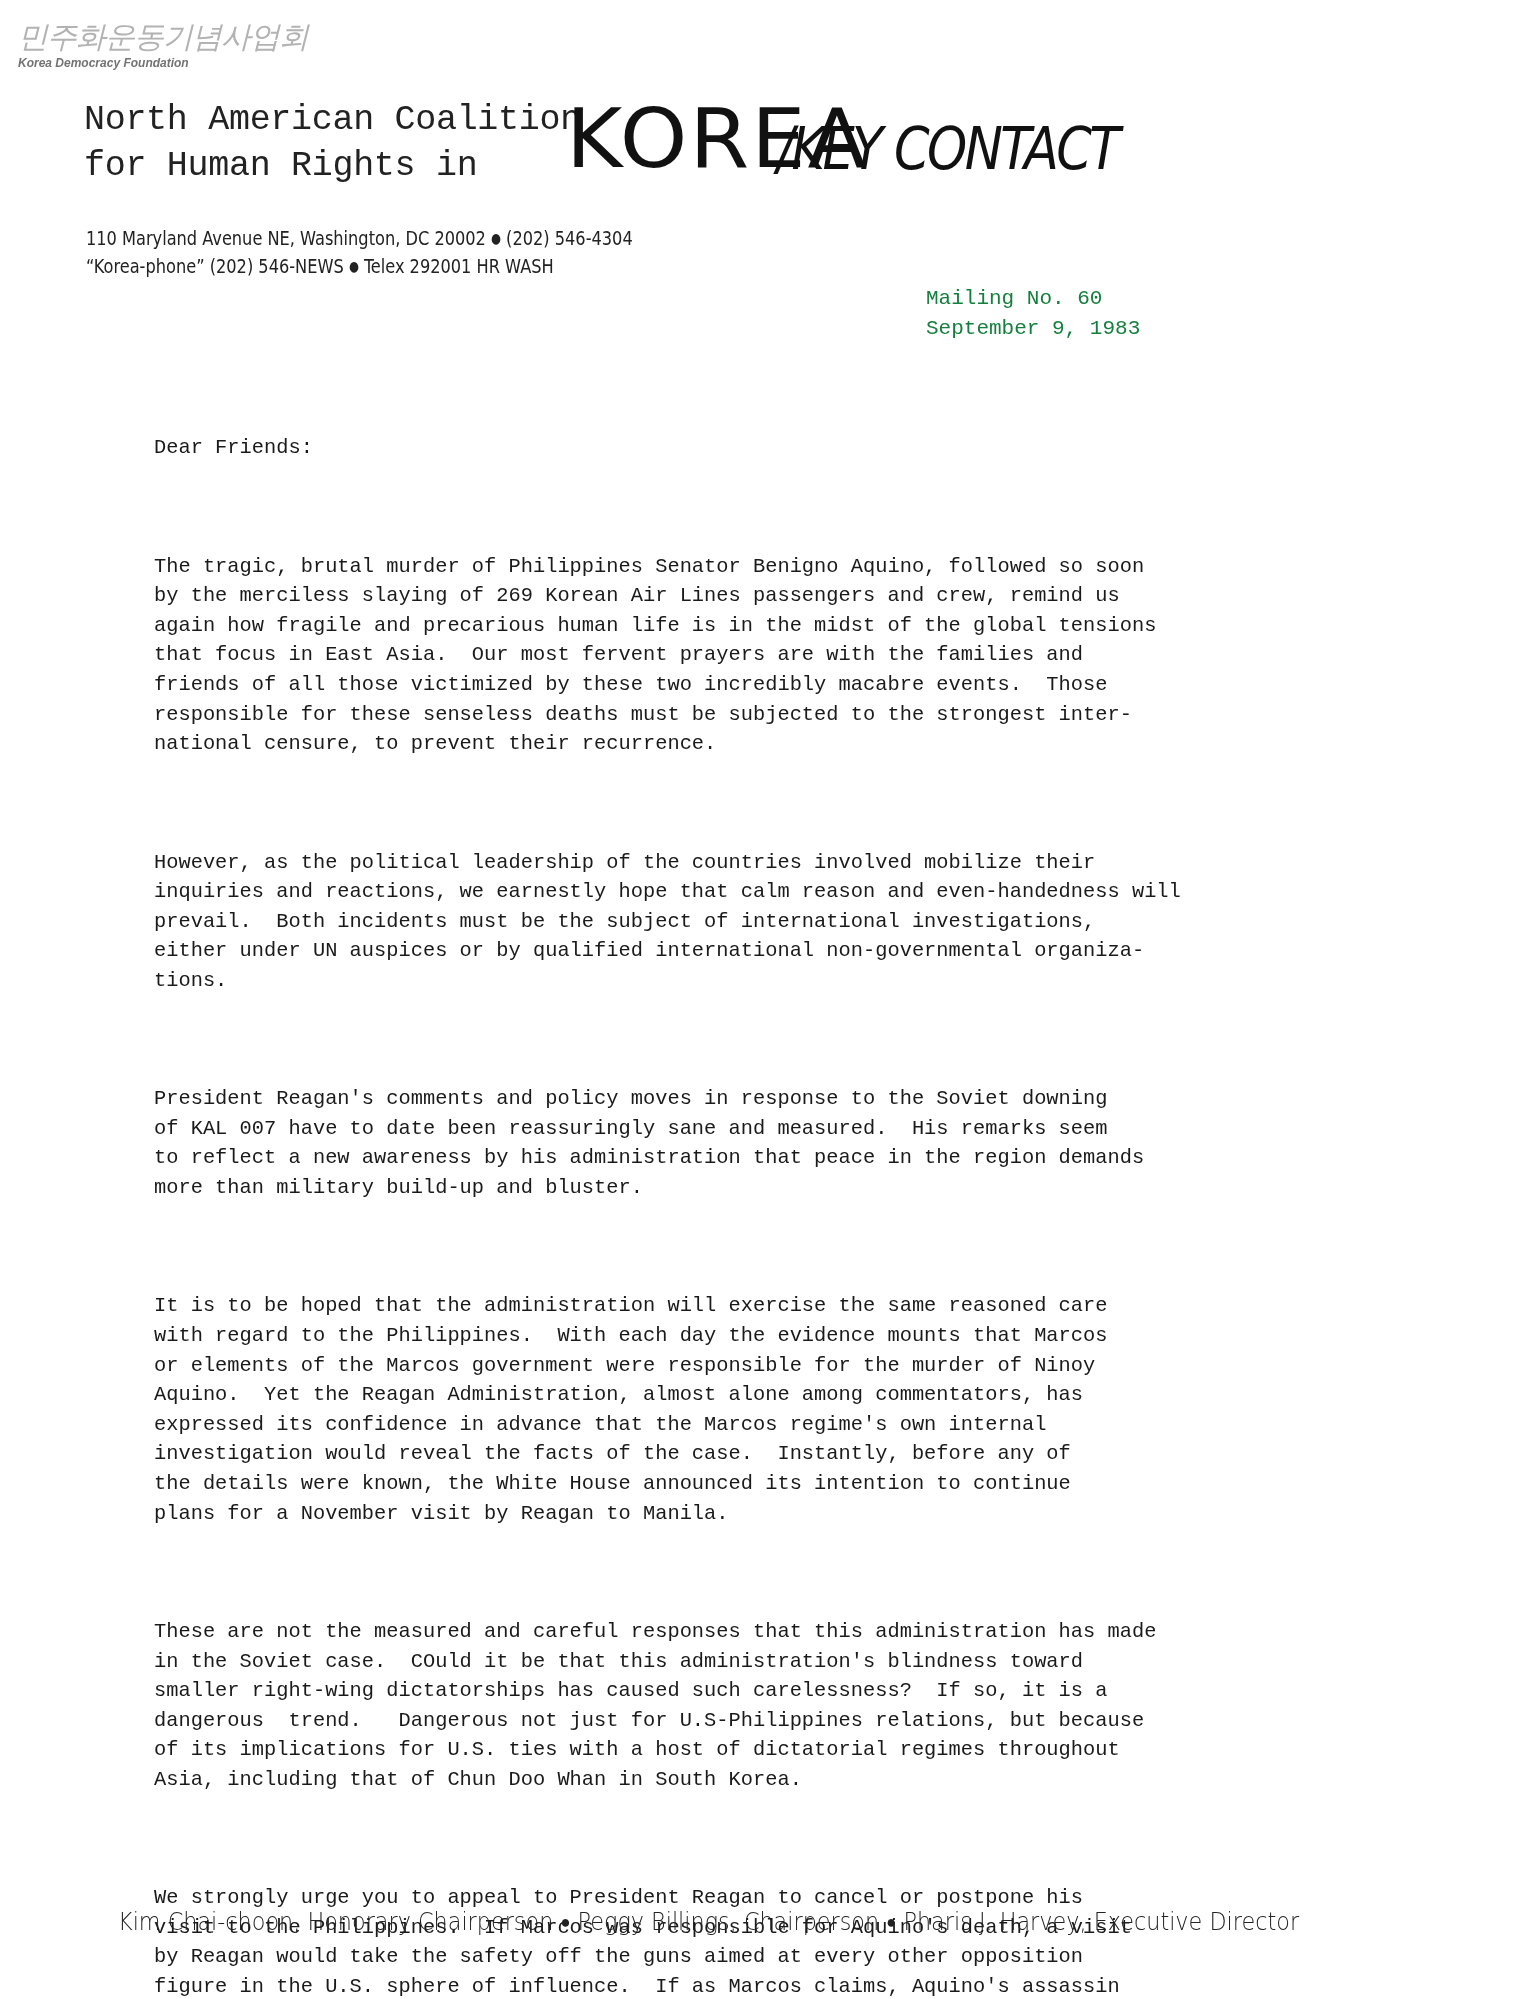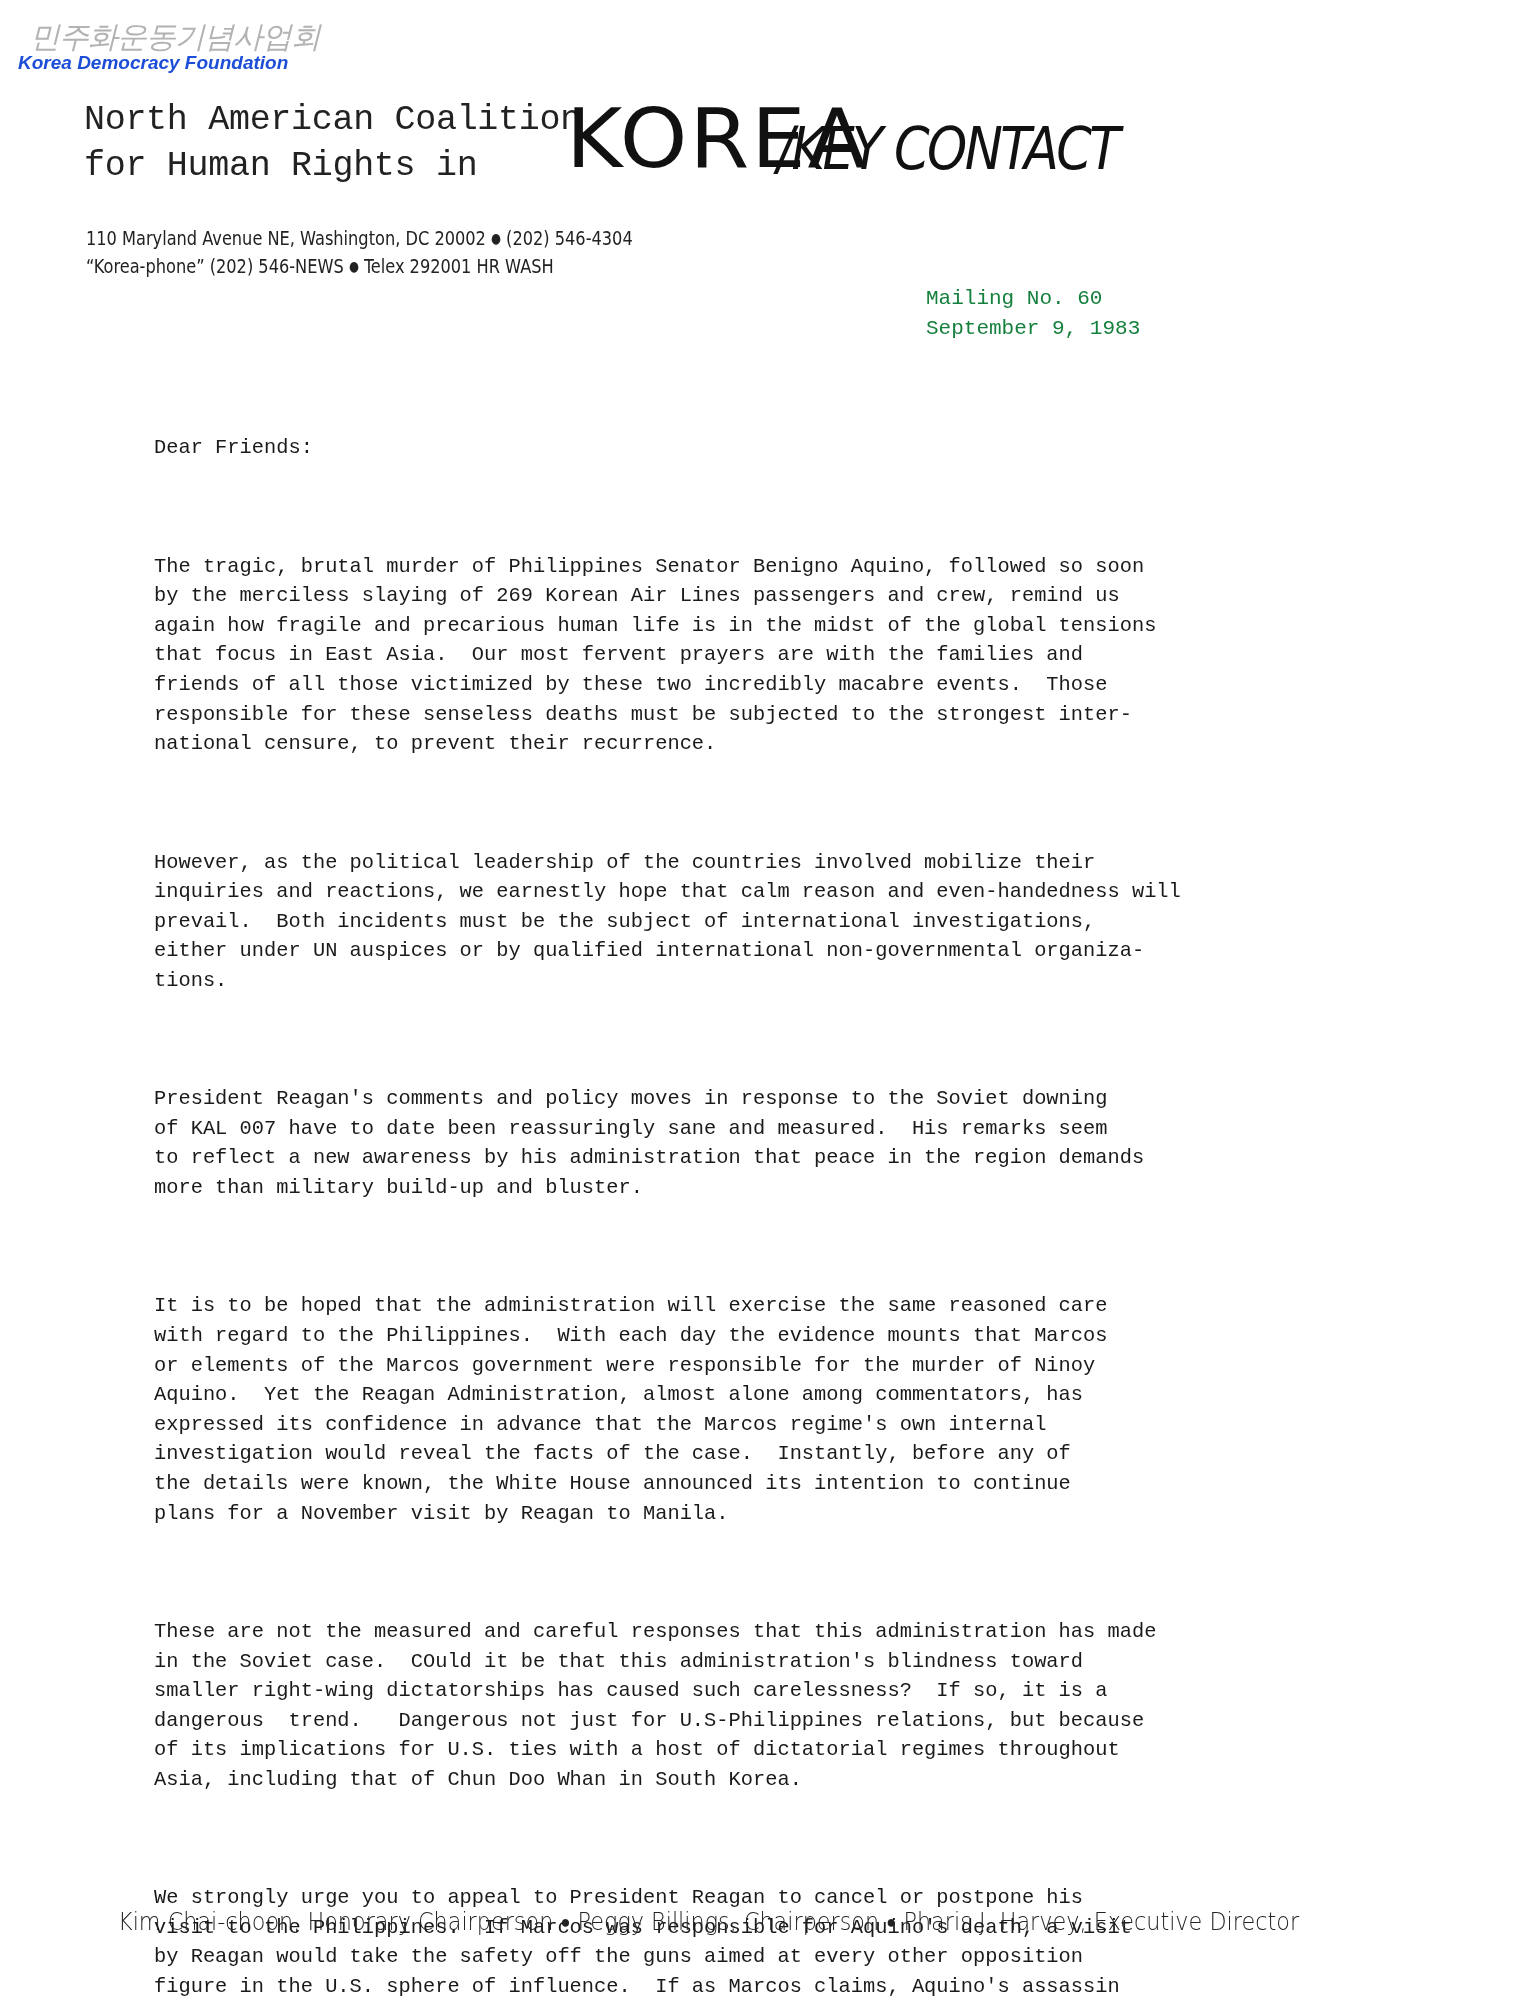--- a/index.html
+++ b/index.html
@@ -1,19 +1,19 @@
 <!DOCTYPE html>
 <html><head>
   <meta charset="utf-8">
   <style>
     html, body { margin: 0; padding: 0; background: #ffffff; }
     body { width: 1539px; height: 1999px; position: relative; overflow: hidden; color: #1a1a1a; }
     .wm { position: absolute; left: 18px; top: 20px; }
-    .wm-korean { font-family: "DejaVu Serif", serif; font-size: 30px; color: #b3b3b3; letter-spacing: -1px; line-height: 34px; font-style: italic; margin-left: 12px; }
-    .wm-english { font-family: "Liberation Sans", sans-serif; font-weight: bold; font-style: italic; font-size: 19px; color: #1d4ed8; line-height: 18px; }
+    .wm-korean { font-family: "DejaVu Serif", serif; font-size: 30px; color: #b3b3b3; letter-spacing: -1px; line-height: 34px; font-style: italic; }
+    .wm-english { font-family: "Liberation Sans", sans-serif; font-weight: bold; font-style: italic; font-size: 12px; color: #737373; line-height: 18px; }
     .org { position: absolute; left: 84px; top: 97px; font-family: Liberation Mono, monospace; font-weight: 300; font-size: 35px; line-height: 46px; color: #222; letter-spacing: -0.3px; }
     .korea { position: absolute; left: 566px; top: 93px; font-family: "DejaVu Sans", sans-serif; font-size: 86px; line-height: 96px; color: #111; letter-spacing: 2px; transform: scaleY(0.95); transform-origin: top left; }
     .keycontact { position: absolute; left: 777px; top: 114px; font-family: "DejaVu Sans", sans-serif; font-style: italic; font-size: 58px; line-height: 70px; color: #111; letter-spacing: -3px; transform: scaleX(0.88); transform-origin: top left; }
     .addr { position: absolute; left: 86px; top: 224px; font-family: "DejaVu Sans Condensed", "DejaVu Sans", sans-serif; font-size: 20px; line-height: 28px; color: #222; transform: scaleX(0.9); transform-origin: top left; }
     .addr .dot { font-size: 14px; vertical-align: 2px; }
     .mailing { position: absolute; left: 926px; top: 284px; font-family: "Liberation Mono", monospace; font-size: 21px; line-height: 30px; color: #15803d; }
     .letter { position: absolute; left: 154px; top: 374px; width: 1330px; font-family: "Liberation Mono", monospace; font-size: 21px; line-height: 29.6px; color: #1a1a1a; white-space: pre; transform: scaleX(0.97); transform-origin: top left; }
     .letter p { margin: 0 0 29.6px 0; }
     .footer { position: absolute; left: 118px; top: 1906px; font-family: "DejaVu Sans", sans-serif; font-weight: 300; font-size: 24px; line-height: 32px; color: #222; transform: scaleX(0.93); transform-origin: top left; white-space: nowrap; }
     .footer .dot { font-size: 18px; vertical-align: 2px; }

